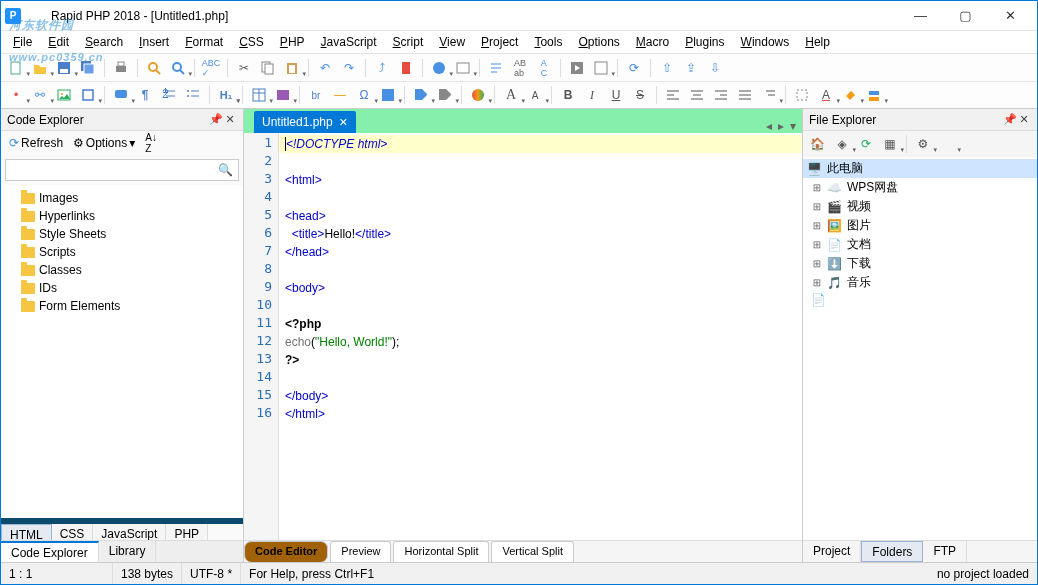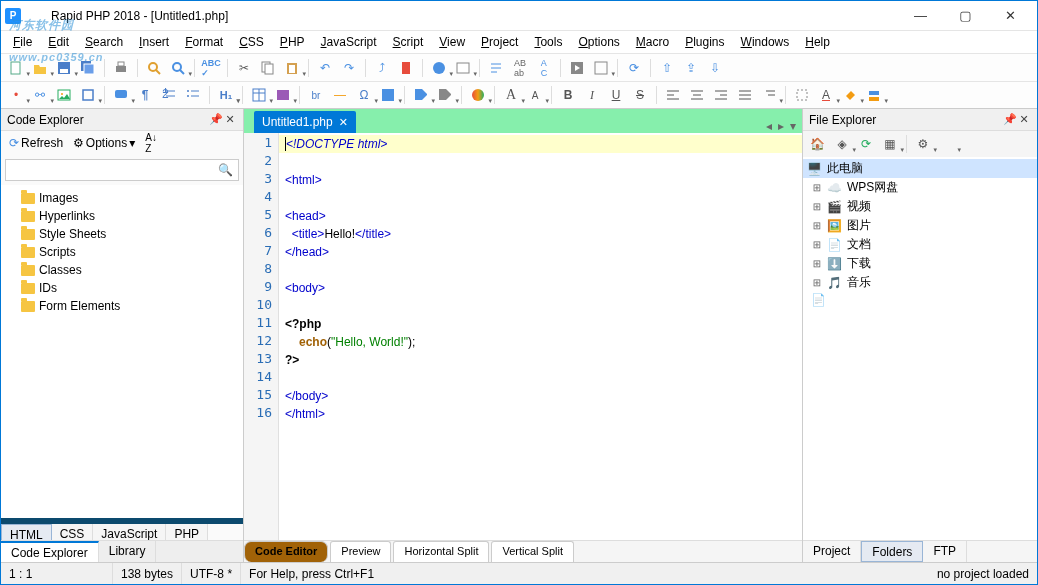--- a/index.html
+++ b/index.html
@@ -44,21 +44,21 @@
 .editor { flex: 1; display: flex; background: #fff; font-family: Consolas, monospace; font-size: 13px; overflow: hidden; position: relative; }
 .gutter { width: 35px; background: #f5f5f5; border-right: 1px solid #e0e0e0; padding-top: 2px; }
 .gutter .ln { height: 18px; text-align: right; padding-right: 6px; color: #2a6db5; font-family: Consolas, monospace; font-size: 13px; }
 .code { flex: 1; padding-top: 2px; padding-left: 6px; position: relative; }
 .code .line { height: 18px; white-space: pre; font-family: Consolas, monospace; display: flex; align-items: center; }
 .code .line.hl { background: #ffffcc; margin-left: -6px; padding-left: 6px; }
 .tok-doctype { color: #0000cc; font-style: italic; }
 .tok-tag { color: #0000cc; }
 .tok-txt { color: #000; }
 .tok-php { color: #000; font-weight: bold; }
-.tok-kw { color: #a16207; font-weight: bold; margin-left: 14px; }
+.tok-kw { color: #737373; font-weight: normal; }
 .tok-str { color: #008000; }
 .cursor { display:inline-block; width:1px; height:14px; background:#000; vertical-align: middle; }
 .bottom-tabs { height: 22px; display: flex; border-top: 1px solid #ddd; background: #f5f5f5; }
 .bottom-tabs .tab { padding: 3px 10px; border: 1px solid #ccc; border-bottom: none; margin-right: 2px; background: #fff; cursor: default; border-radius: 3px 3px 0 0; font-size: 11px; }
 .bottom-tabs .tab.active { font-weight: bold; background: #a16207; border-radius: 7px; }
 .rightpanel { width: 235px; border-left: 1px solid #ccc; display: flex; flex-direction: column; background: #fafafa; }
 .right-tbar { height: 26px; display: flex; align-items: center; padding: 0 4px; gap: 2px; background: #f5f5f5; }
 .right-tree { flex: 1; overflow: auto; background: #fff; padding-top: 2px; }
 .right-tree .row { display: flex; align-items: center; gap: 4px; padding: 1px 4px; cursor: default; }
 .right-tree .row.sel { background: #cfe4ff; }
@@ -147,21 +147,21 @@
         <line x1="9" y1="9" x2="13" y2="13" stroke="#e0a030" stroke-width="2"></line>
       </svg>
     </div>
   <div class="tb-btn drop">
       <svg width="14" height="14">
         <circle cx="6" cy="6" r="4" fill="none" stroke="#4a90e2" stroke-width="2"></circle>
         <line x1="9" y1="9" x2="13" y2="13" stroke="#4a90e2" stroke-width="2"></line>
       </svg>
     </div>
   <div class="tb-sep"></div>
-  <div class="tb-btn" style="color:#4a90e2;font-size:9px;font-weight:bold;">ABC<br>✓</div>
+  <div class="tb-btn" style="color:#4a90e2;font-size:9px;font-weight:normal;">ABC<br>✓</div>
   <div class="tb-sep"></div>
   <div class="tb-btn">✂</div>
   <div class="tb-btn">
       <svg width="14" height="14">
         <rect x="1" y="1" width="8" height="10" fill="#fff" stroke="#888"></rect>
         <rect x="4" y="3" width="8" height="10" fill="#fff" stroke="#888"></rect>
       </svg>
     </div>
   <div class="tb-btn drop">
       <svg width="14" height="14">

